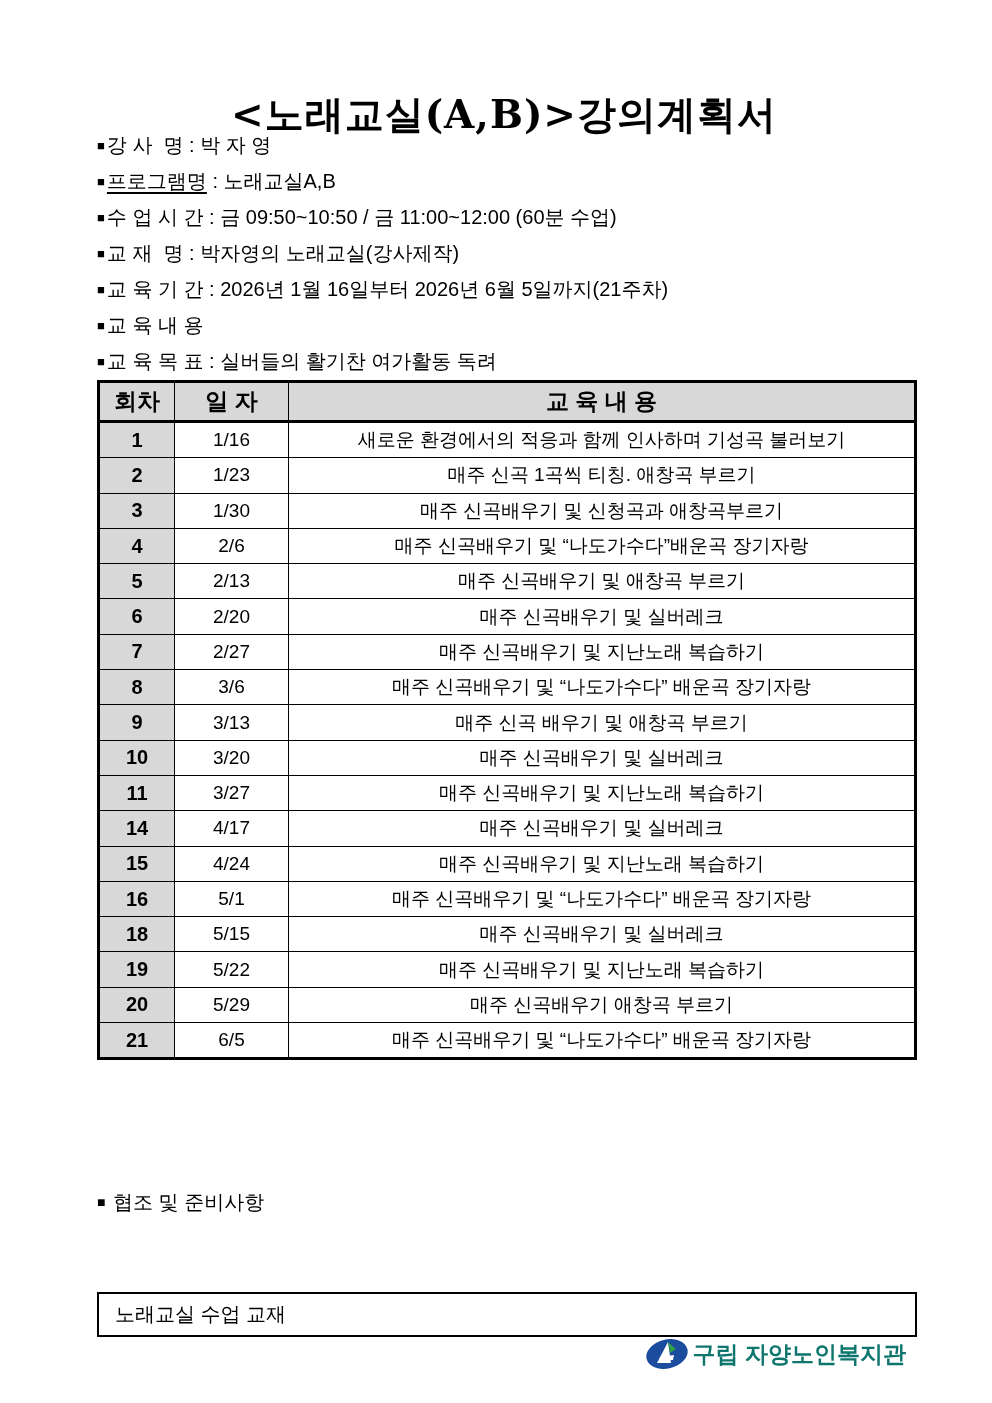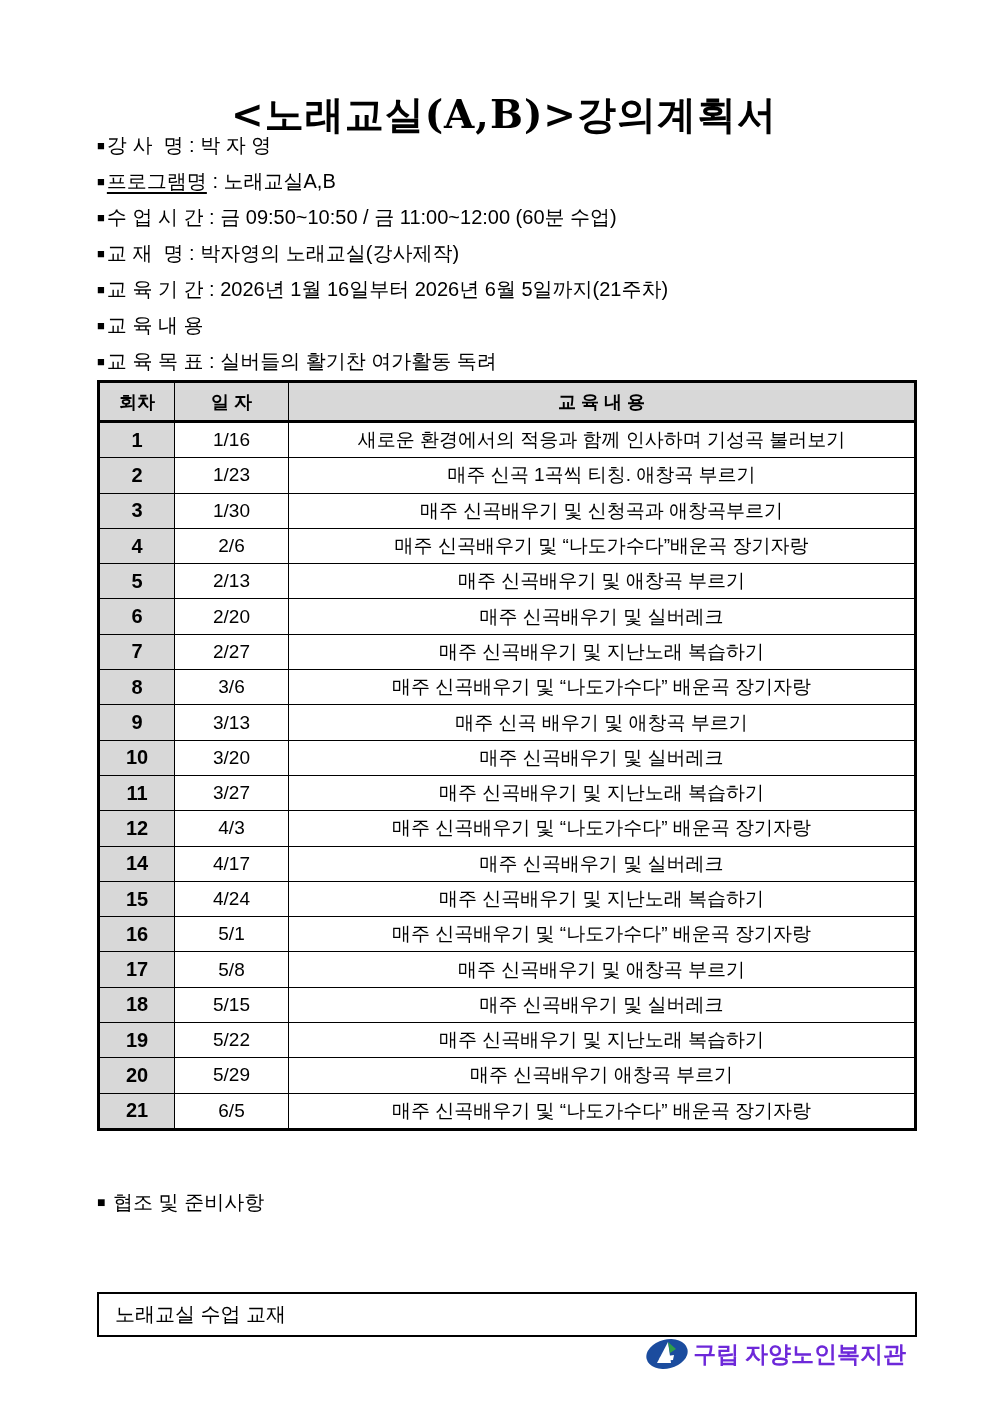--- a/index.html
+++ b/index.html
@@ -30,21 +30,21 @@
   .schedule-table{
     position:absolute;top:380px;left:97px;width:820px;
     border-collapse:collapse;table-layout:fixed;
     border:3px solid #000;
   }
   .schedule-table col.c-no{width:76px;}
   .schedule-table col.c-date{width:114px;}
   .schedule-table th{
     background:var(--header-gray);
     border:1.5px solid #000;border-bottom:3px solid #000;
-    height:37px;font-size:18px;font-weight:bold;white-space:pre;
+    height:37px;font-size:23px;font-weight:bold;white-space:pre;
     padding:0;
   }
   .schedule-table td{
     border:1.5px solid #000;height:34.3px;
     font-size:19px;text-align:center;vertical-align:middle;
     padding:0 4px;white-space:pre;overflow:hidden;
   }
   .schedule-table td.col-no{background:var(--header-gray);font-weight:bold;font-size:20px;}
 
   .section-coop{
@@ -57,22 +57,22 @@
     border:2.5px solid #000;box-sizing:border-box;
     display:flex;align-items:center;padding-left:16px;
     font-size:20px;white-space:pre;
   }
   .org-footer{
     position:absolute;top:1334px;right:86px;
     display:flex;align-items:center;gap:3px;
   }
   .org-footer .logo{width:46px;height:40px;flex:0 0 auto;}
   .org-footer .org-name{
-    font-size:23px;font-weight:bold;color:#6d28d9;
-    letter-spacing:0;white-space:pre;font-family:Liberation Serif, serif;
+    font-size:23px;font-weight:bold;color:#0f766e;
+    letter-spacing:0;white-space:pre;
   }
 </style>
 </head>
 <body>
 
 <h1 class="page-title">&lt;노래교실(A,B)&gt;강의계획서</h1>
 
 <div class="info">
   <div class="info-line"><span class="sq">■</span><span class="lbl">강 사  명</span><span class="sep"> : </span><span class="val">박 자 영</span></div>
   <div class="info-line"><span class="sq">■</span><span class="lbl u">프로그램명</span><span class="sep"> : </span><span class="val">노래교실A,B</span></div>
@@ -146,43 +146,33 @@
         <td class="col-no">10</td>
         <td class="col-date">3/20</td>
         <td class="col-content">매주 신곡배우기 및 실버레크</td>
       </tr>
       <tr>
         <td class="col-no">11</td>
         <td class="col-date">3/27</td>
         <td class="col-content">매주 신곡배우기 및 지난노래 복습하기</td>
       </tr>
       <tr>
-        <td class="col-no">12</td>
-        <td class="col-date">4/3</td>
-        <td class="col-content">매주 신곡배우기 및 “나도가수다” 배운곡 장기자랑</td>
-      </tr>
-      <tr>
         <td class="col-no">14</td>
         <td class="col-date">4/17</td>
         <td class="col-content">매주 신곡배우기 및 실버레크</td>
       </tr>
       <tr>
         <td class="col-no">15</td>
         <td class="col-date">4/24</td>
         <td class="col-content">매주 신곡배우기 및 지난노래 복습하기</td>
       </tr>
       <tr>
         <td class="col-no">16</td>
         <td class="col-date">5/1</td>
         <td class="col-content">매주 신곡배우기 및 “나도가수다” 배운곡 장기자랑</td>
-      </tr>
-      <tr>
-        <td class="col-no">17</td>
-        <td class="col-date">5/8</td>
-        <td class="col-content">매주 신곡배우기 및 애창곡 부르기</td>
       </tr>
       <tr>
         <td class="col-no">18</td>
         <td class="col-date">5/15</td>
         <td class="col-content">매주 신곡배우기 및 실버레크</td>
       </tr>
       <tr>
         <td class="col-no">19</td>
         <td class="col-date">5/22</td>
         <td class="col-content">매주 신곡배우기 및 지난노래 복습하기</td>

